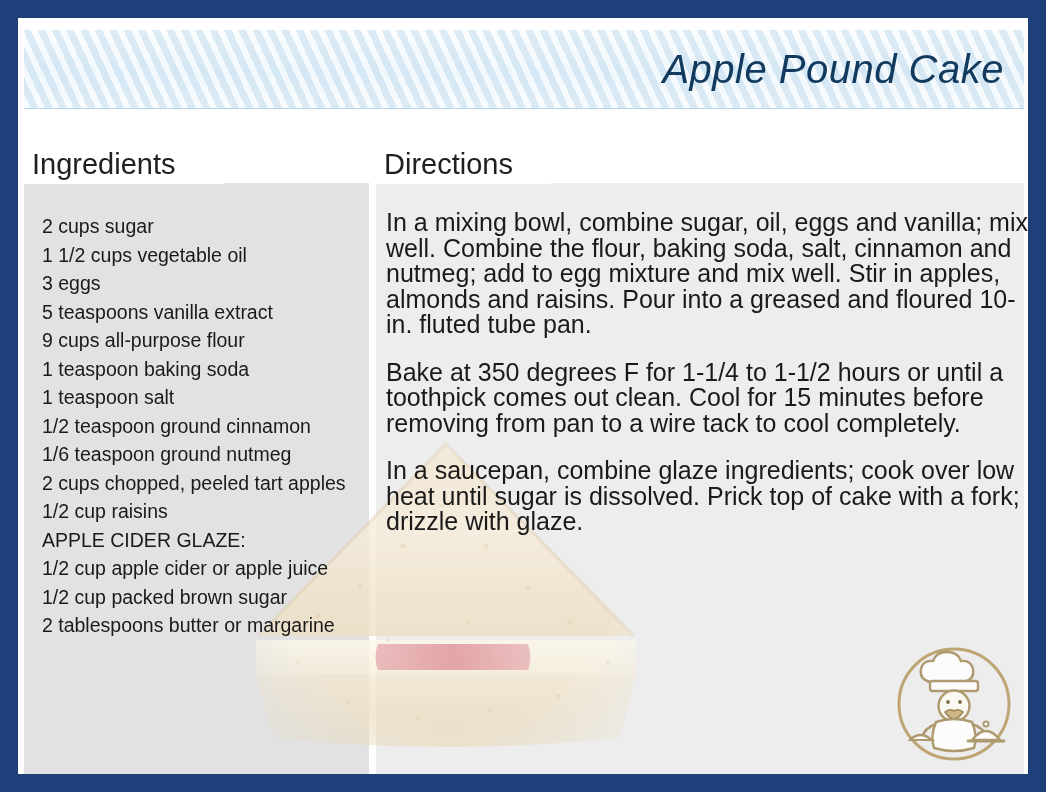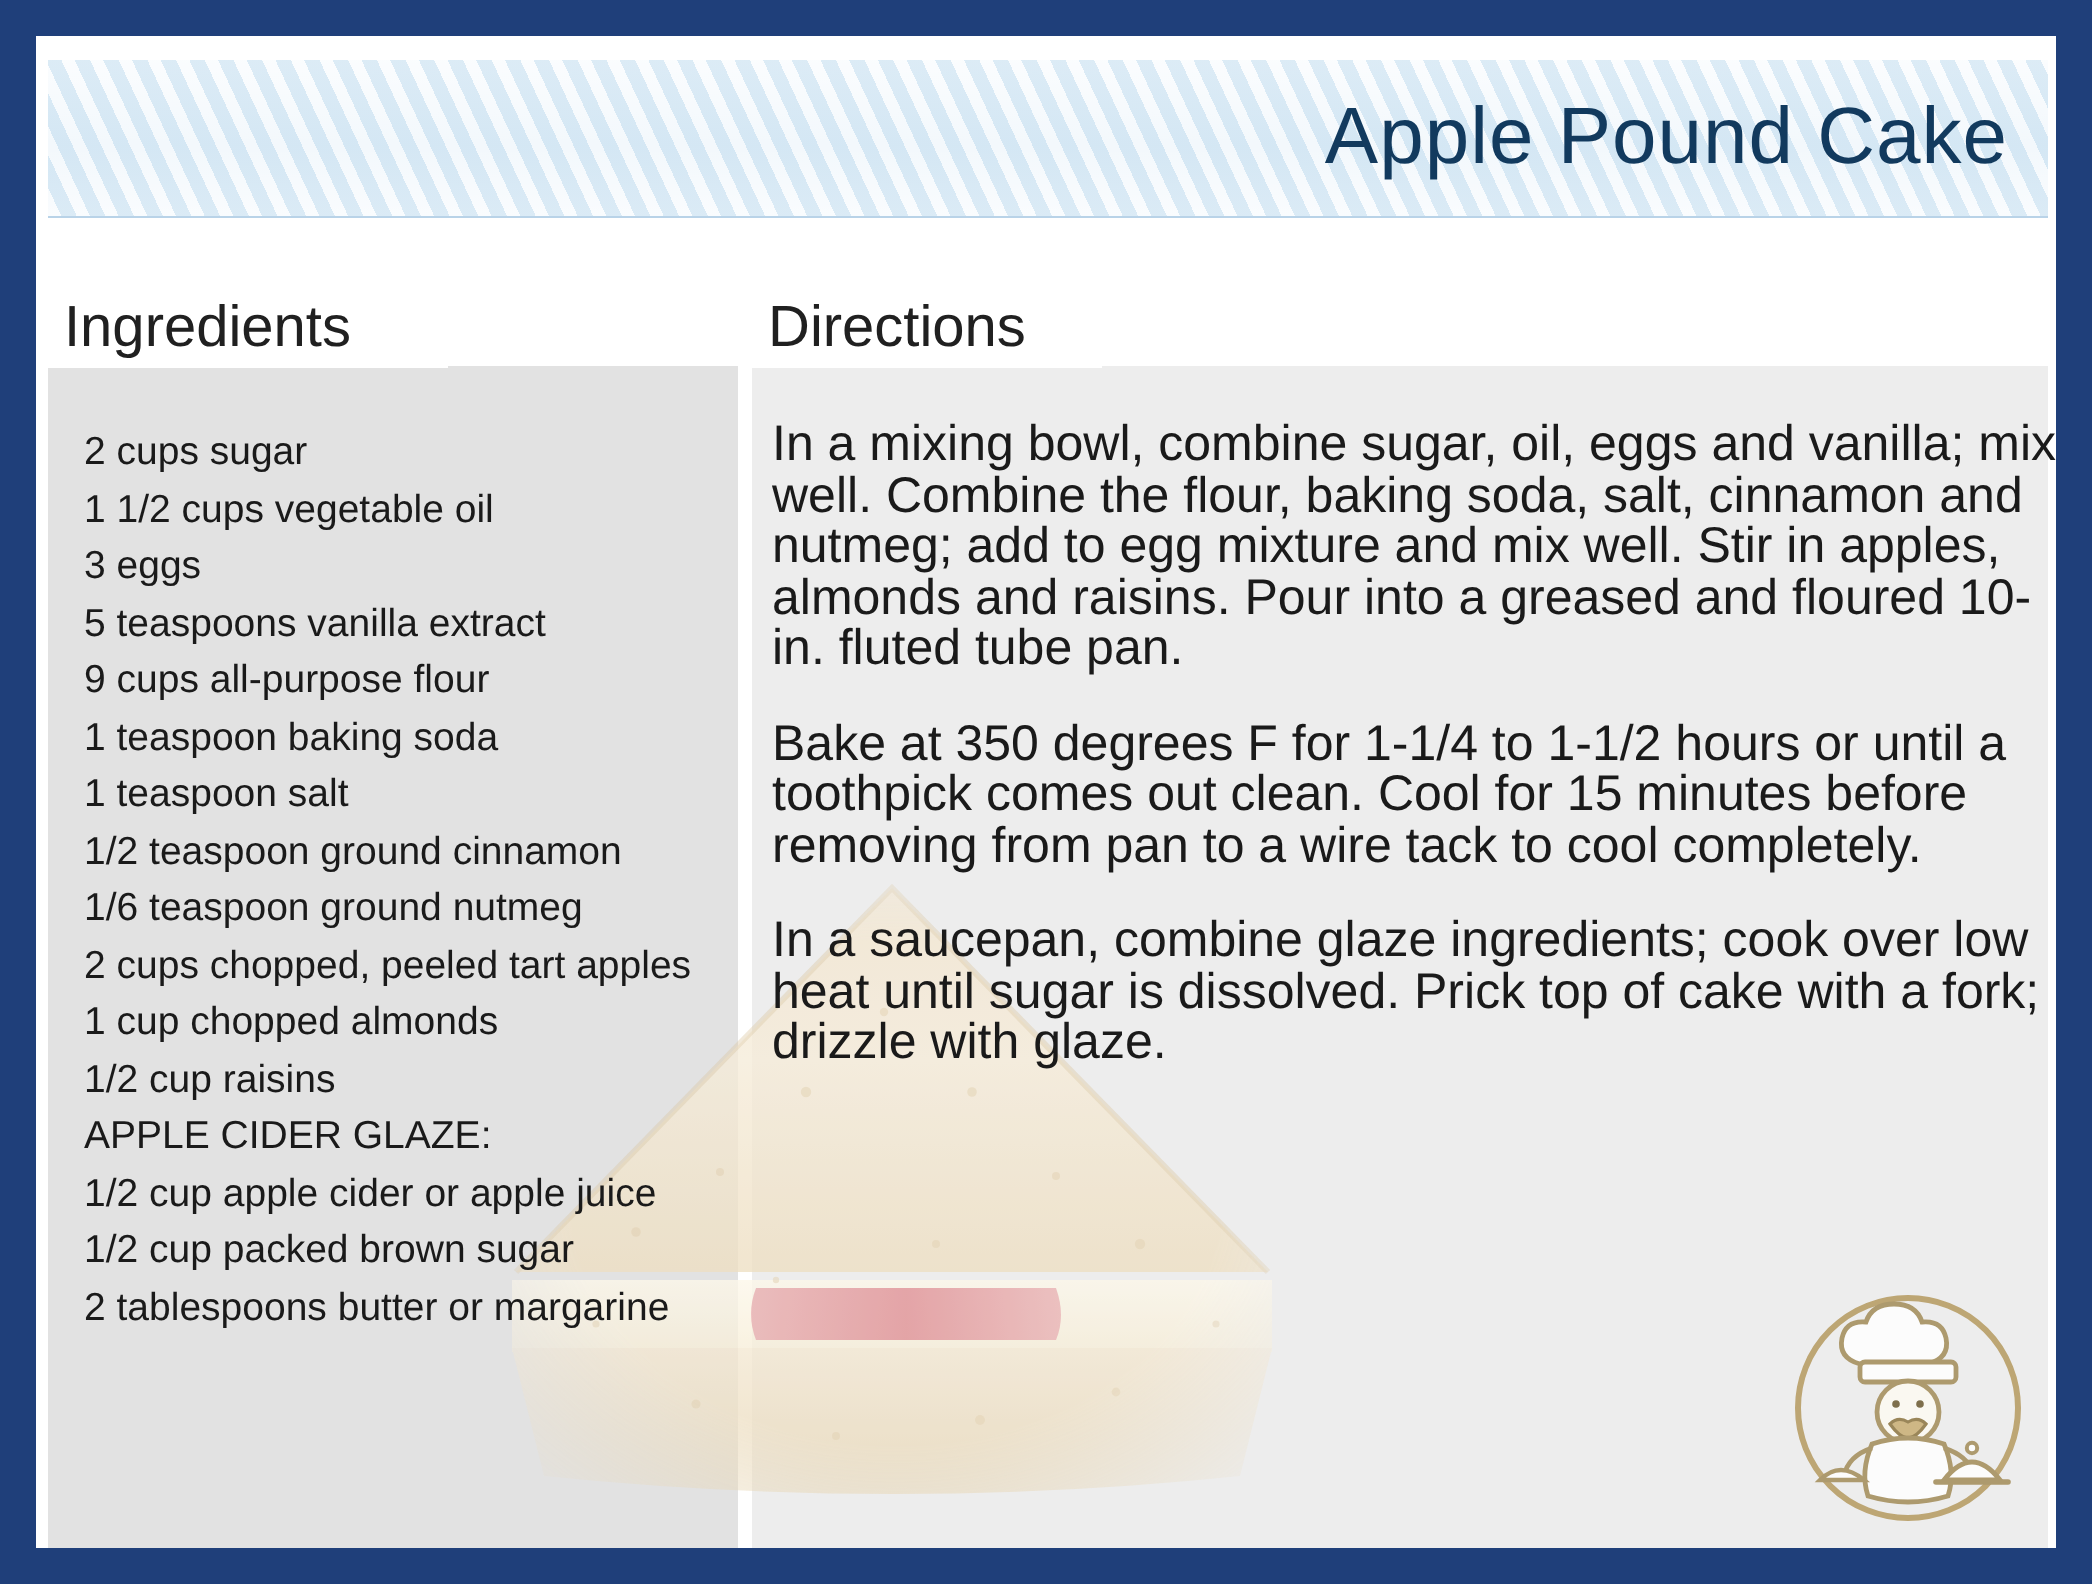--- a/index.html
+++ b/index.html
@@ -50,20 +50,21 @@
   }
   #title-text {
     position: absolute;
     right: 20px;
     top: 50%;
     transform: translateY(-50%);
     font-size: 40px;
     color: #123a5e;
     letter-spacing: 0.5px;
     white-space: nowrap;
+    font-style: italic;
   }
 
   
   .panel-heading-box {
     position: absolute;
     background: #ffffff;
     z-index: 3;
   }
   .panel-heading {
     font-size: 29px;
@@ -245,21 +246,20 @@
       <li>2 cups sugar</li>
       <li>1 1/2 cups vegetable oil</li>
       <li>3 eggs</li>
       <li>5 teaspoons vanilla extract</li>
       <li>9 cups all-purpose flour</li>
       <li>1 teaspoon baking soda</li>
       <li>1 teaspoon salt</li>
       <li>1/2 teaspoon ground cinnamon</li>
       <li>1/6 teaspoon ground nutmeg</li>
       <li>2 cups chopped, peeled tart apples</li>
-      <li>1 cup chopped almonds</li>
       <li>1/2 cup raisins</li>
       <li>APPLE CIDER GLAZE:</li>
       <li>1/2 cup apple cider or apple juice</li>
       <li>1/2 cup packed brown sugar</li>
       <li>2 tablespoons butter or margarine</li>
     </ul>
 
     <div id="directions-body">
       <p>In a mixing bowl, combine sugar, oil, eggs and vanilla; mix well. Combine the flour, baking soda, salt, cinnamon and nutmeg; add to egg mixture and mix well. Stir in apples, almonds and raisins. Pour into a greased and floured 10-in. fluted tube pan.</p>
       <p>Bake at 350 degrees F for 1-1/4 to 1-1/2 hours or until a toothpick comes out clean. Cool for 15 minutes before removing from pan to a wire tack to cool completely.</p>

